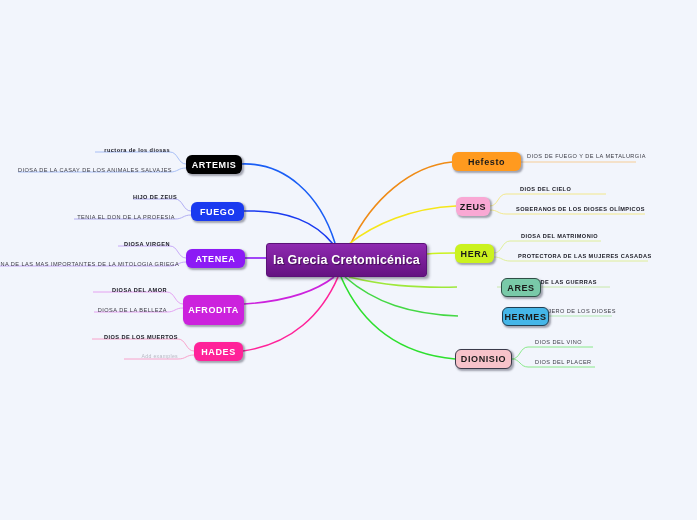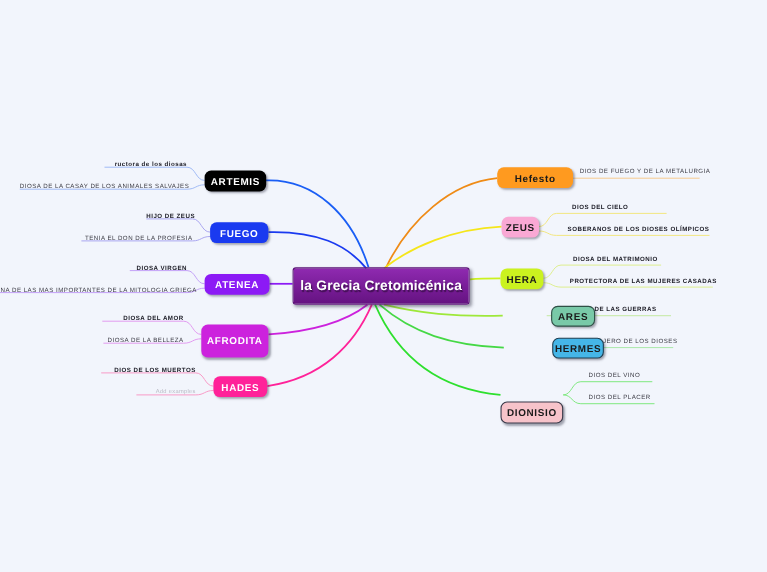--- a/index.html
+++ b/index.html
@@ -181,21 +181,21 @@
   </div>
 
   <div class="node dark-text" style="left:457px; top:278px; width:40px; height:19px; background:#79c9a8; border:1px solid #2f4f46;margin-left:44px;">
     <span class="label">ARES</span>
   </div>
 
   <div class="node dark-text" style="left:458px; top:307px; width:47px; height:19px; background:#45b6e8; border:1px solid #1f3f52;margin-left:44px;">
     <span class="label">HERMES</span>
   </div>
 
-  <div class="node dark-text" style="left:455px; top:365px; width:57px; height:20px; background:#f7c3ca; border:1px solid #3a3a4a;">
+  <div class="node dark-text" style="left:455px; top:349px; width:57px; height:20px; background:#f7c3ca; border:1px solid #3a3a4a;">
     <span class="label">DIONISIO</span>
   </div>
 
   <div class="leaf bold ralign" style="left:95px; top:147px; width:75px;">ructora de los diosas</div>
   <div class="leaf ralign" style="left:18px; top:167px; width:152px;">DIOSA DE LA CASAY DE LOS ANIMALES SALVAJES</div>
 
   <div class="leaf bold ralign" style="left:133px; top:194px; width:42px;">HIJO DE ZEUS</div>
   <div class="leaf ralign" style="left:74px; top:214px; width:101px;">TENIA EL DON DE LA PROFESIA</div>
 
   <div class="leaf bold ralign" style="left:118px; top:241px; width:52px;">DIOSA VIRGEN</div>

